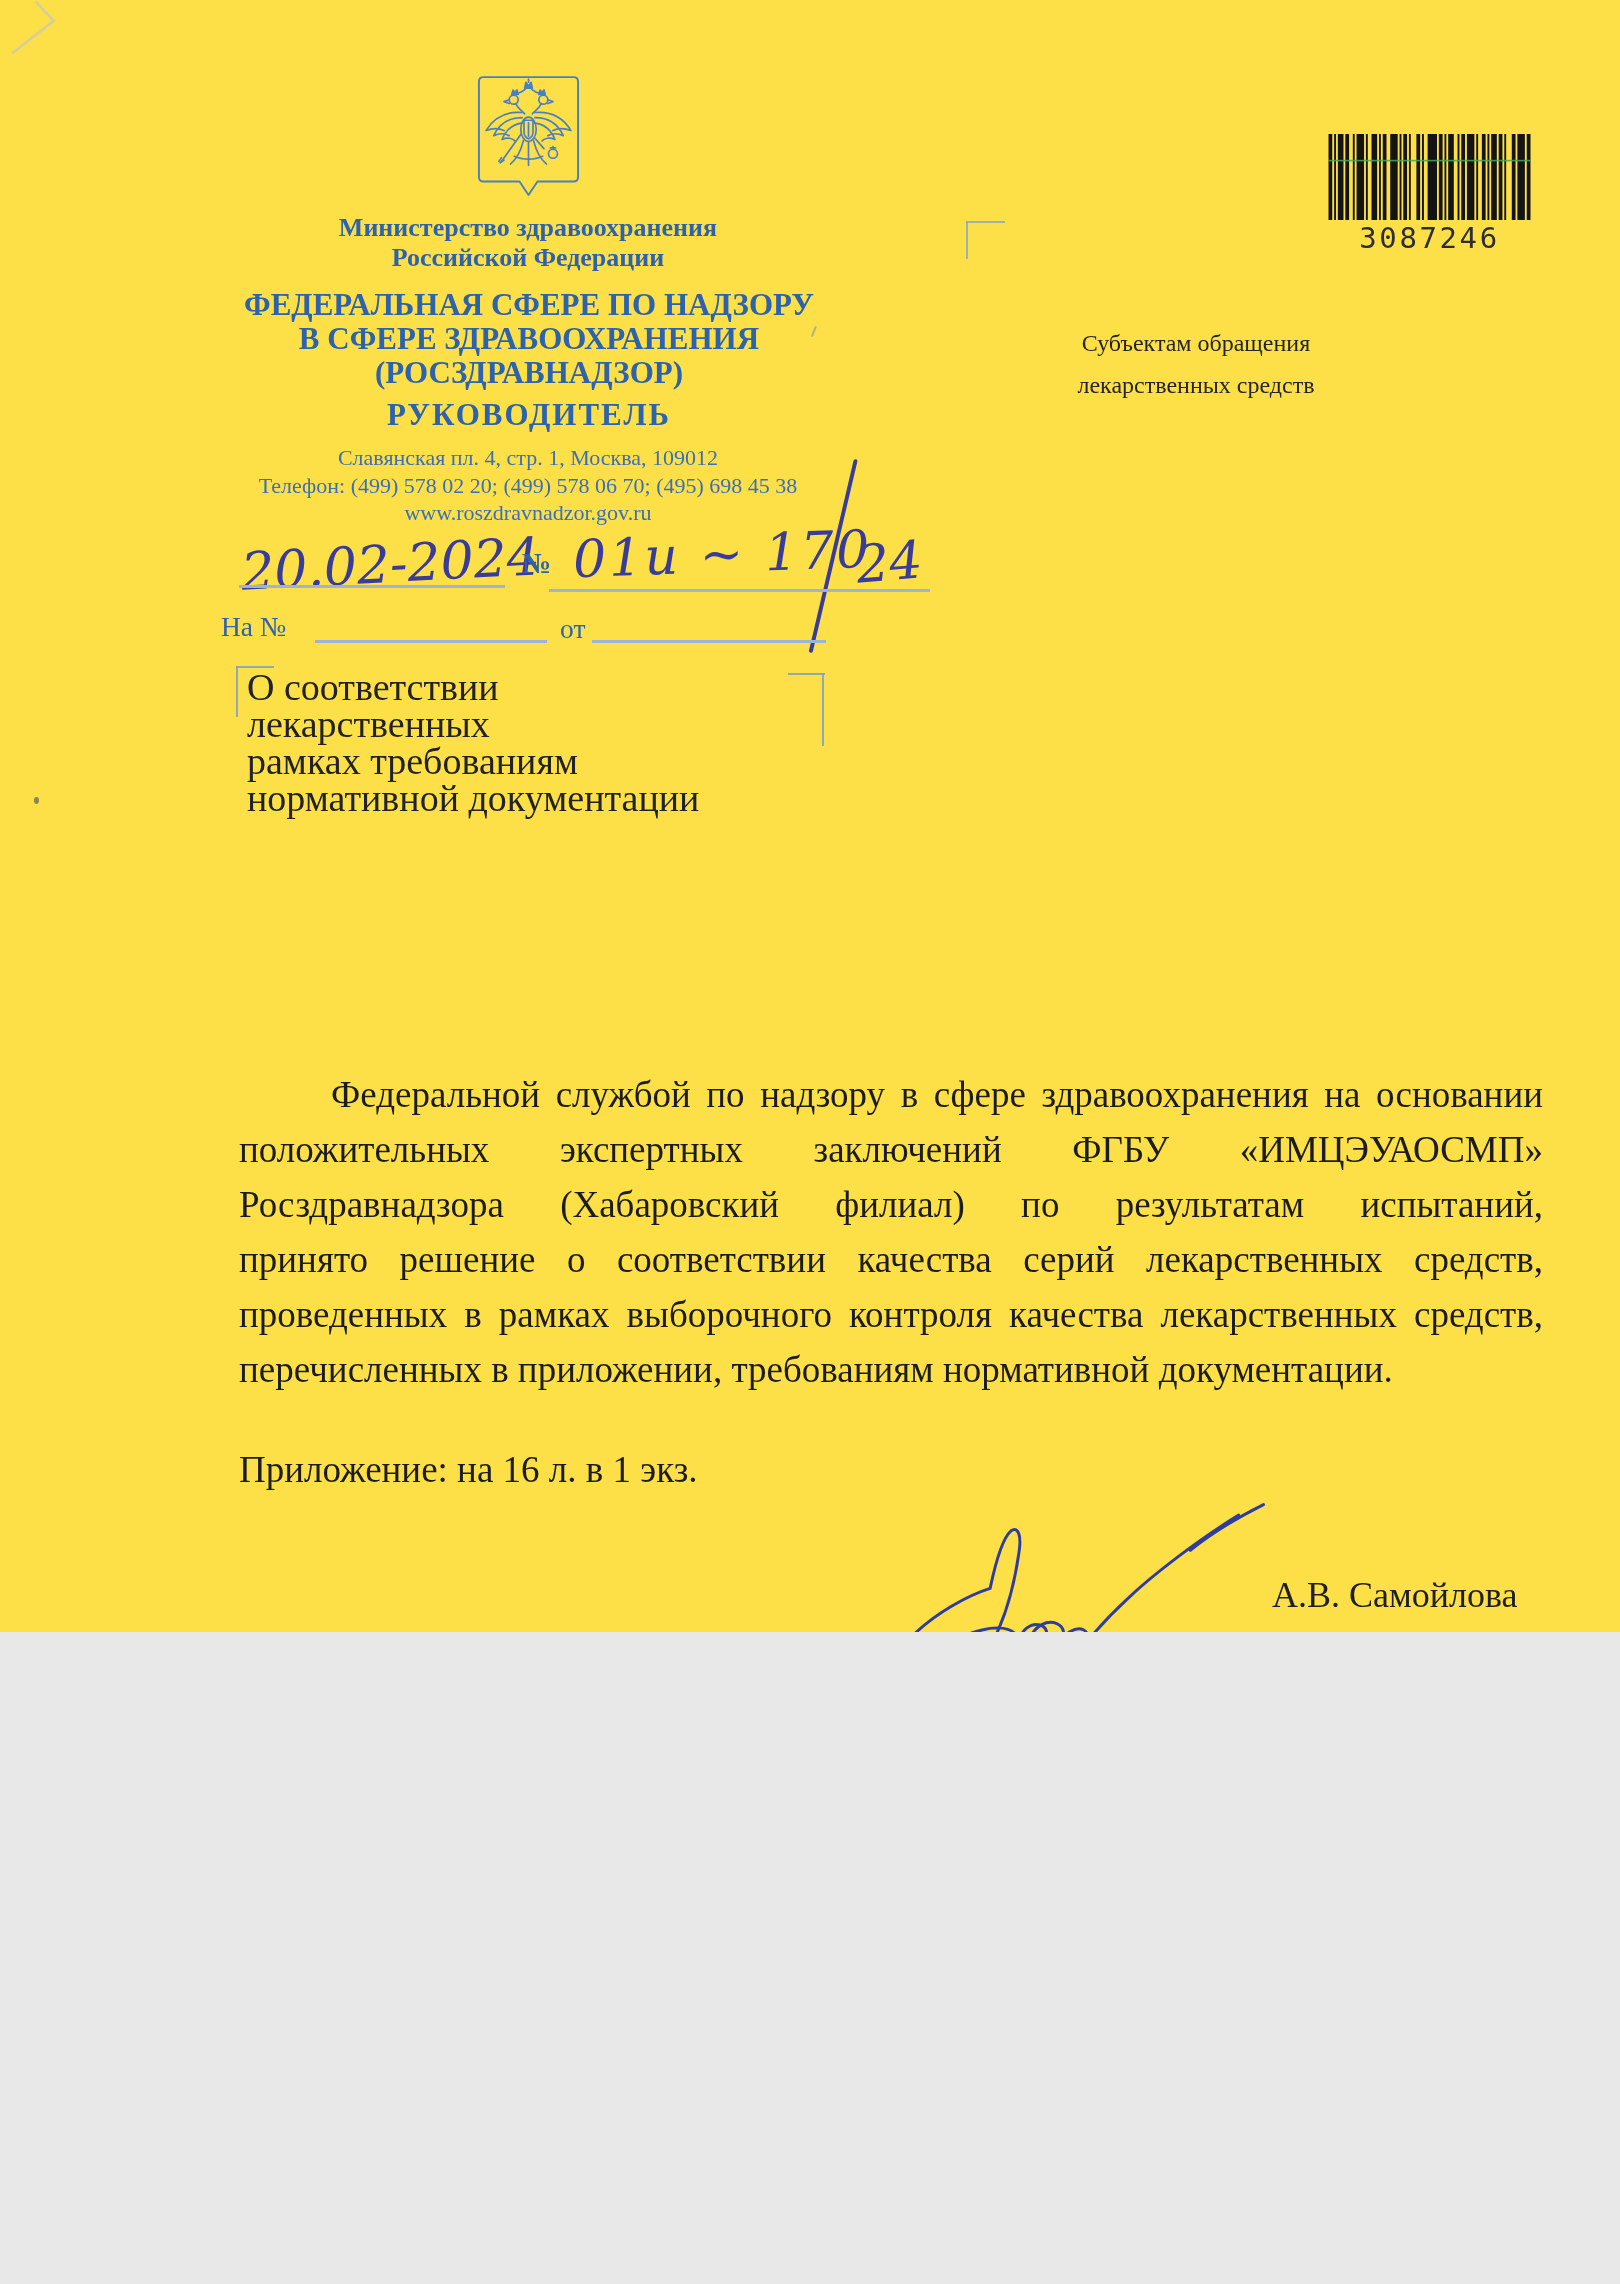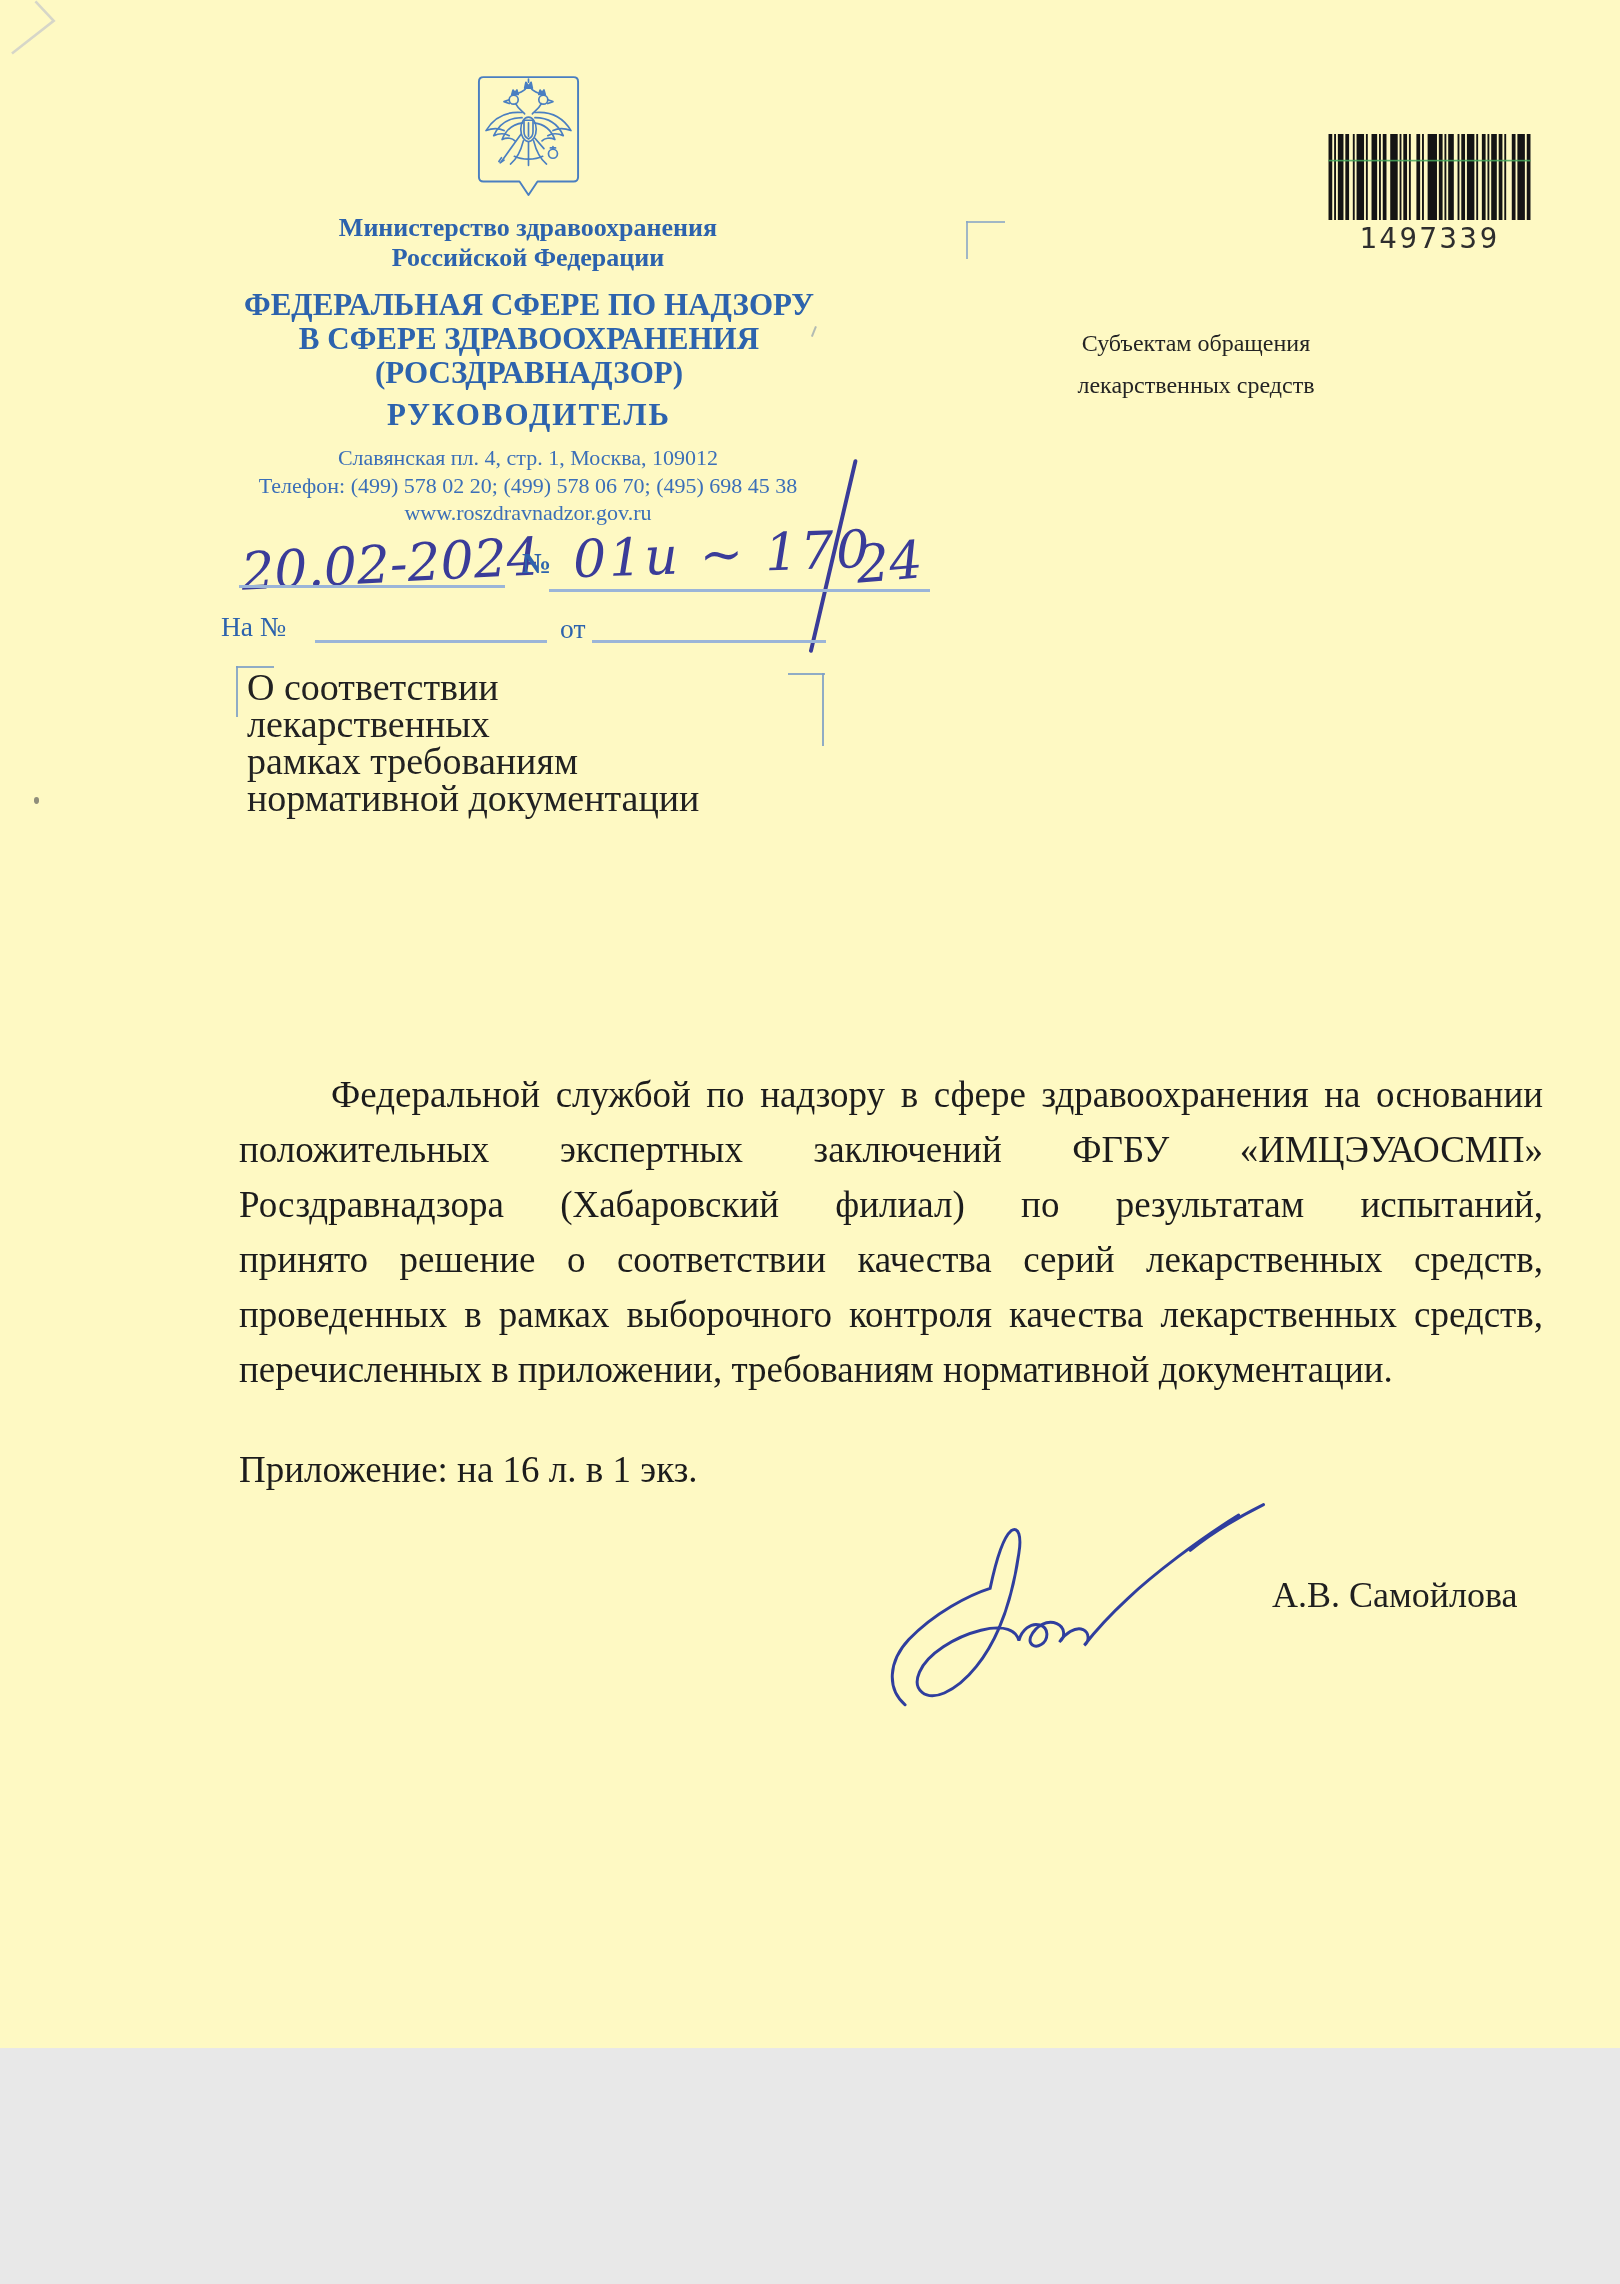--- a/index.html
+++ b/index.html
@@ -6,21 +6,21 @@
     --accent:#2d63ad;
     --accent-light:#3b6fb8;
     --ink:#3a3c99;
     --underline:#9bb5d8;
     --bracket:#7d9fc6;
     --text:#1c1c1c;
     --green:#44a85c;
   }
   html,body{margin:0;padding:0;background:#e8e8e8;}
   .page{
-    position:relative;width:1620px;height:2048px;background:#fef9c3;
+    position:relative;width:1620px;height:1632px;background:#fde047;
     margin:0 auto;overflow:hidden;
     font-family:"Liberation Serif","DejaVu Serif",serif;color:var(--text);
   }
   .abs{position:absolute;}
   
   .lh-center{text-align:center;color:var(--accent);}
   .ministry{left:299px;top:213px;width:458px;font-size:26px;font-weight:bold;line-height:30px;}
   .service{left:223px;top:288px;width:612px;font-size:31px;font-weight:bold;line-height:34px;}
   .chief{left:223px;top:397px;width:612px;font-size:31px;font-weight:bold;letter-spacing:2px;}
   .addr{left:196px;top:444px;width:664px;font-size:22px;line-height:27.5px;color:var(--accent-light);}
@@ -147,21 +147,21 @@
       <rect x="235.37" y="0" width="5.74" height="132" fill="#141414"></rect>
       <rect x="243.98" y="0" width="2.87" height="132" fill="#141414"></rect>
       <rect x="249.72" y="0" width="8.61" height="132" fill="#141414"></rect>
       <rect x="261.20" y="0" width="5.74" height="132" fill="#141414"></rect>
       <rect x="269.81" y="0" width="2.87" height="132" fill="#141414"></rect>
       <rect x="281.30" y="0" width="5.74" height="132" fill="#141414"></rect>
       <rect x="289.91" y="0" width="11.48" height="132" fill="#141414"></rect>
       <rect x="304.26" y="0" width="5.74" height="132" fill="#141414"></rect>
       <rect x="0" y="39.6" width="310" height="2.5" fill="#44a85c" opacity="0.85"></rect>
     </svg>
-  <div class="abs barcode-num">1497339</div>
+  <div class="abs barcode-num">3087246</div>
 
   <div class="abs corner-grey" style="left:966px;top:221px;width:39px;height:2px;"></div>
   <div class="abs corner-grey" style="left:966px;top:221px;width:2px;height:38px;"></div>
   <div class="abs recipient">
     <div>Субъектам обращения</div>
     <div>лекарственных средств</div>
   </div>
 
   <div class="abs hand hw-date">20.02-2024</div>
   <div class="abs no-sign">№</div>

